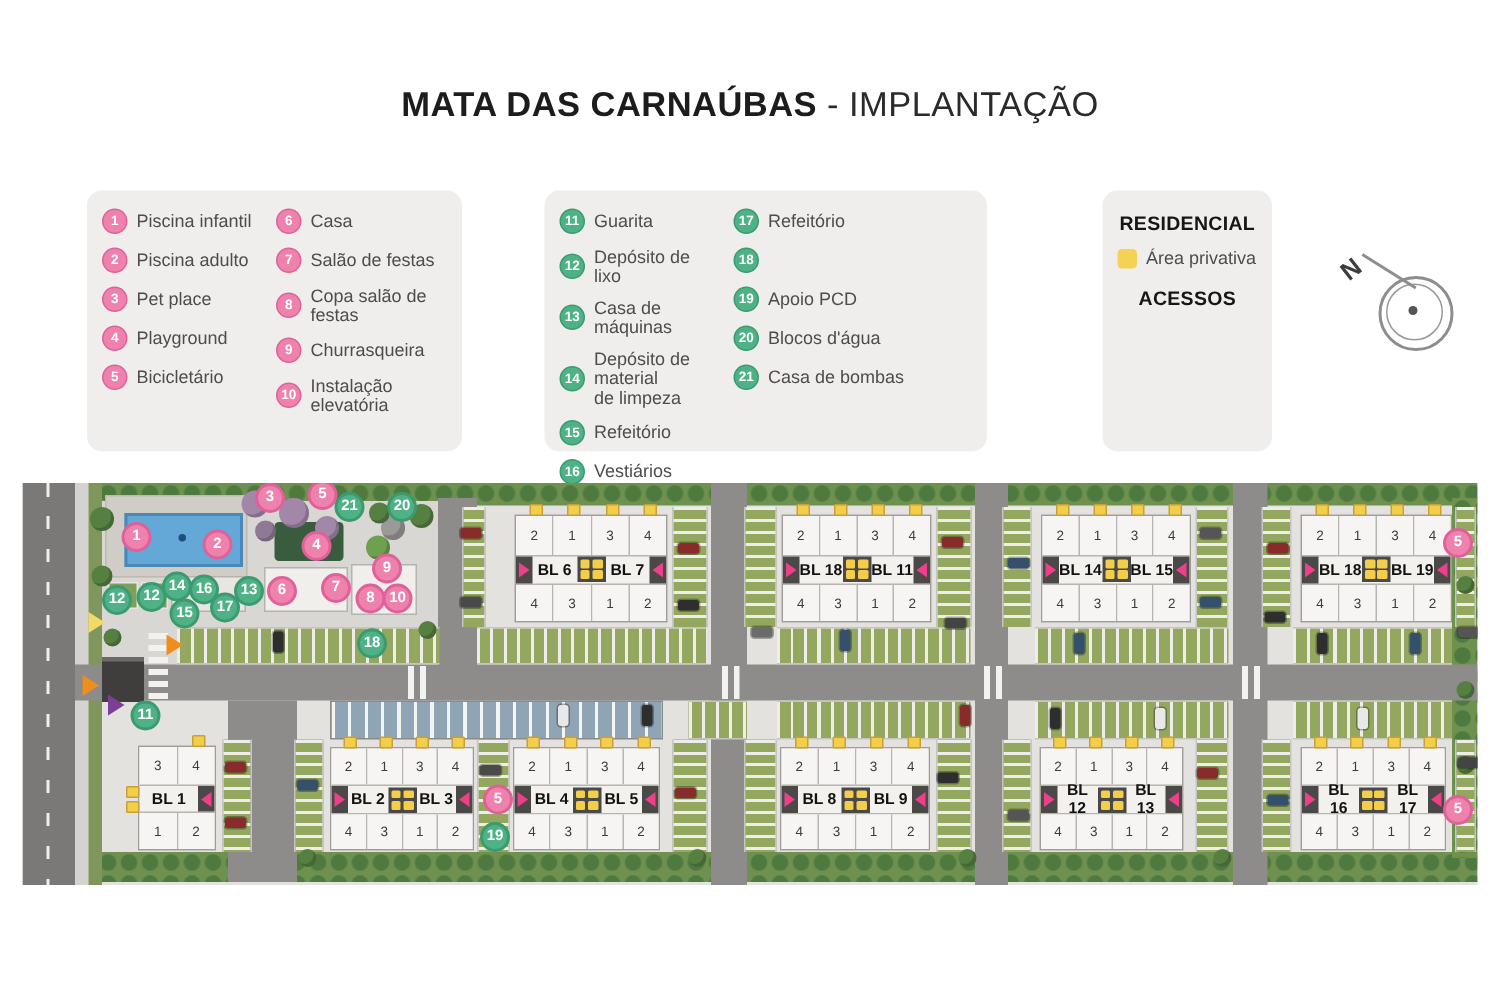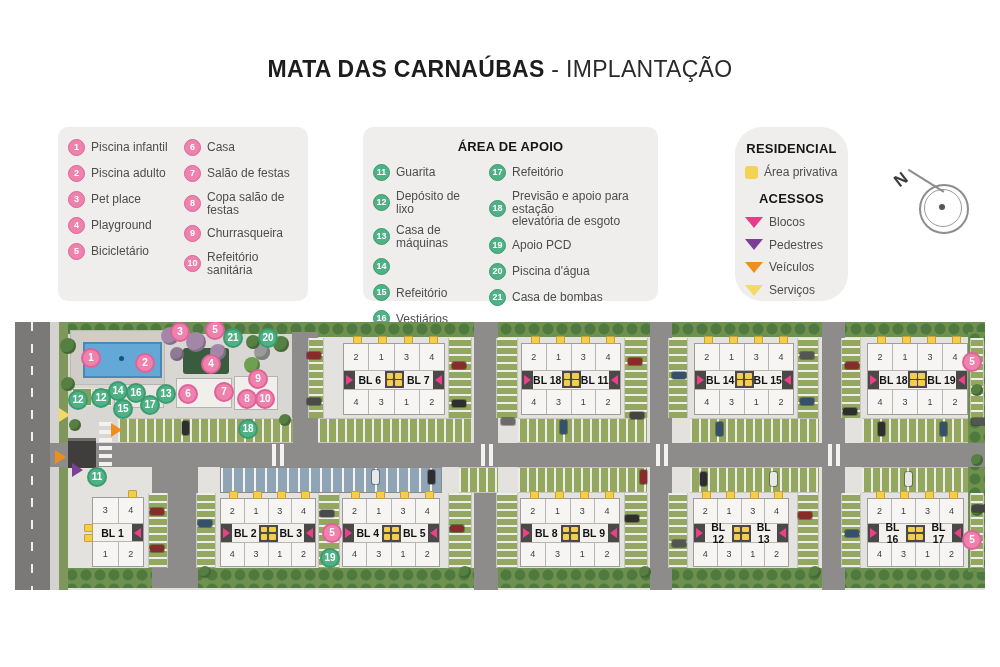--- a/index.html
+++ b/index.html
@@ -115,107 +115,88 @@
           <div class="li">
             <span class="num p">8</span>
             <span class="txt">Copa salão de festas</span>
           </div>
           <div class="li">
             <span class="num p">9</span>
             <span class="txt">Churrasqueira</span>
           </div>
           <div class="li">
             <span class="num p">10</span>
-            <span class="txt">Refeitório sanitária</span>
+            <span class="txt">Instalação elevatória</span>
           </div>
         </div>
       </div>
   </div>
 
   <div class="card" style="left:363px;top:127px;width:295px;height:174px;">
-    <h3>ÁREA DE  APOIO</h3>
     <div class="cols" id="apoio-cols">
         <div class="col" style="flex: 0 0 106px;">
           <div class="li">
             <span class="num g">11</span>
             <span class="txt">Guarita</span>
           </div>
           <div class="li">
             <span class="num g">12</span>
             <span class="txt">Depósito de lixo</span>
           </div>
           <div class="li">
             <span class="num g">13</span>
             <span class="txt">Casa de máquinas</span>
           </div>
           <div class="li">
             <span class="num g">14</span>
+            <span class="txt">Depósito de material
+de limpeza</span>
           </div>
           <div class="li">
             <span class="num g">15</span>
             <span class="txt">Refeitório</span>
           </div>
           <div class="li">
             <span class="num g">16</span>
             <span class="txt">Vestiários</span>
           </div>
         </div>
         <div class="col" style="flex: 1 1 0%;">
           <div class="li">
             <span class="num g">17</span>
             <span class="txt">Refeitório</span>
           </div>
           <div class="li">
             <span class="num g">18</span>
-            <span class="txt">Previsão e apoio para estação
-elevatória de esgoto</span>
           </div>
           <div class="li">
             <span class="num g">19</span>
             <span class="txt">Apoio PCD</span>
           </div>
           <div class="li">
             <span class="num g">20</span>
-            <span class="txt">Piscina d'água</span>
+            <span class="txt">Blocos d'água</span>
           </div>
           <div class="li">
             <span class="num g">21</span>
             <span class="txt">Casa de bombas</span>
           </div>
         </div>
       </div>
   </div>
 
-  <div class="card res-card" style="left:735px;top:127px;width:113px;height:174px;border-radius:27px;">
+  <div class="card res-card" style="left:735px;top:127px;width:113px;height:174px;">
     <h3>RESIDENCIAL</h3>
     <div id="res-items">
         <div class="li">
           <span class="sq" style="background: rgb(244, 210, 84);"></span>
           <span>Área privativa</span>
         </div>
       </div>
     <h3 style="margin-top:12px;">ACESSOS</h3>
-    <div id="acc-items">
-        <div class="li" style="margin-bottom: 10px;">
-          <span class="tri-dn" style="border-top: 11px solid rgb(231, 60, 136);"></span>
-          <span>Blocos</span>
-        </div>
-        <div class="li" style="margin-bottom: 10px;">
-          <span class="tri-dn" style="border-top: 11px solid rgb(123, 63, 152);"></span>
-          <span>Pedestres</span>
-        </div>
-        <div class="li" style="margin-bottom: 10px;">
-          <span class="tri-dn" style="border-top: 11px solid rgb(239, 142, 28);"></span>
-          <span>Veículos</span>
-        </div>
-        <div class="li" style="margin-bottom: 10px;">
-          <span class="tri-dn" style="border-top: 11px solid rgb(243, 218, 103);"></span>
-          <span>Serviços</span>
-        </div>
-      </div>
   </div>
 
   <div class="compass">
     <div class="c-outer"></div>
     <div class="c-inner"></div>
     <div class="c-dot"></div>
     <div class="c-line"></div>
     <div class="c-n">N</div>
   </div>
 

